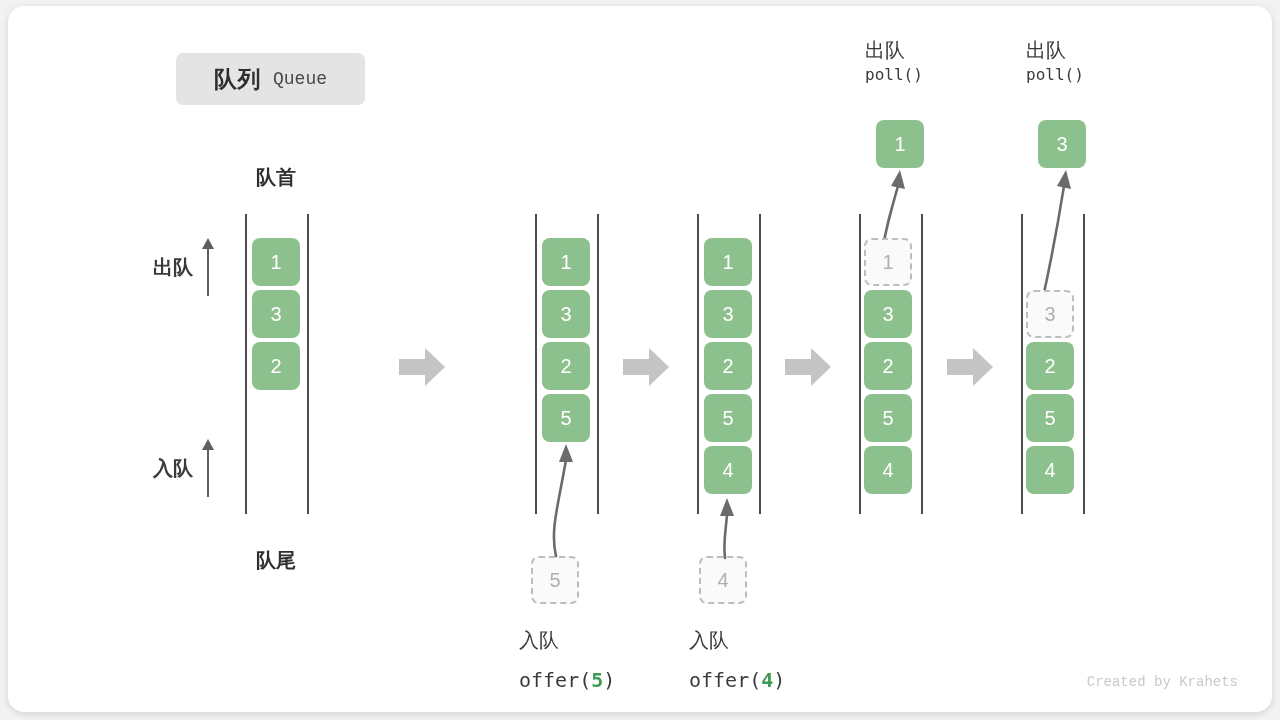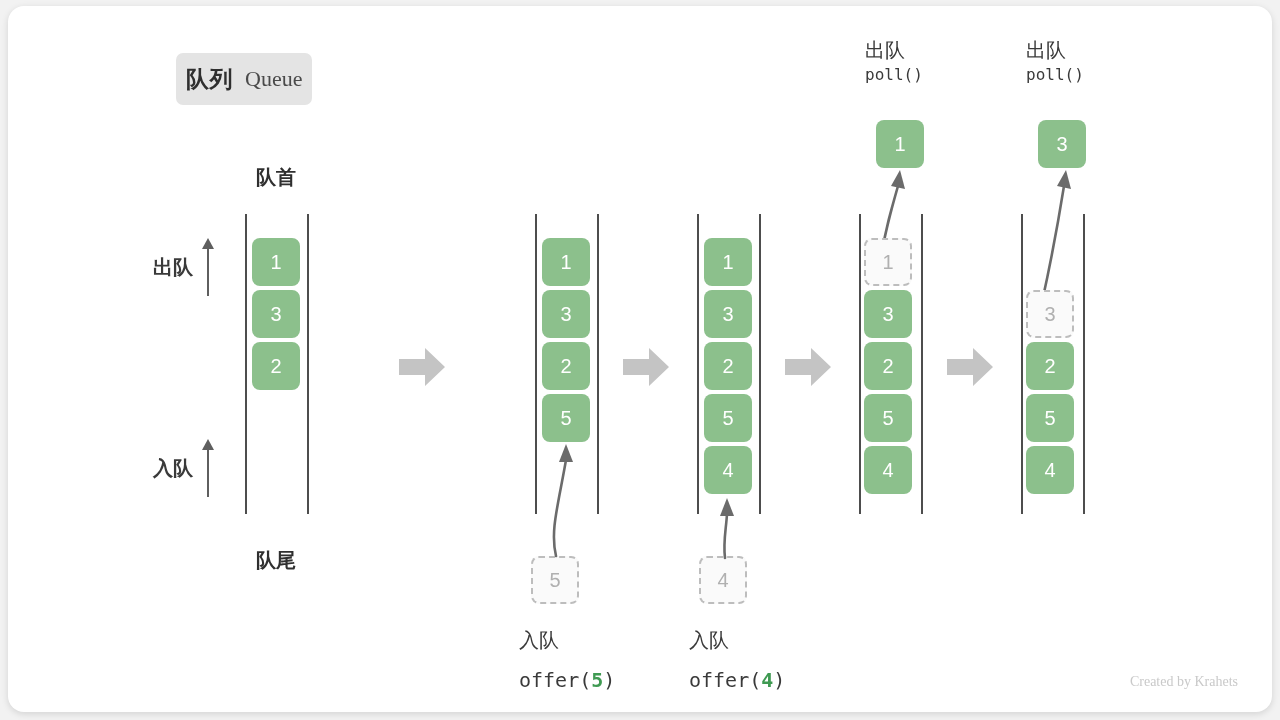--- a/index.html
+++ b/index.html
@@ -15,26 +15,26 @@
     background:#ffffff;
     border-radius:16px;
     box-shadow:0 2px 7px rgba(0,0,0,.13);
   }
   .stage{position:absolute;}
 
   
   .title-badge{
     position:absolute;left:168px;top:47px;
     height:52px;box-sizing:border-box;
-    padding:0 10px;
+    padding:0 38px;
     background:#e4e4e4;border-radius:7px;
     display:flex;align-items:center;gap:12px;
   }
   .title-cn{font-size:23px;font-weight:bold;color:#2f2f2f;letter-spacing:.5px;}
-  .title-en{font-size:22px;color:#4a4a4a;font-family:Liberation Serif, serif;}
+  .title-en{font-size:18px;color:#4a4a4a;font-family:Liberation Mono, monospace;}
 
   
   .head-label{
     position:absolute;left:238px;top:158px;width:60px;
     text-align:center;font-size:20px;font-weight:bold;color:#2f2f2f;
   }
   .tail-label{
     position:absolute;left:238px;top:541px;width:60px;
     text-align:center;font-size:20px;font-weight:bold;color:#2f2f2f;
   }
@@ -101,21 +101,21 @@
   .topcaption{position:absolute;text-align:left;line-height:1.42;}
   .topcaption .cn{font-size:20px;color:#3a3a3a;display:block;}
   .topcaption .code{
     font-size:16px;color:#3a3a3a;display:block;
     font-family:"DejaVu Sans Mono","Liberation Mono",monospace;
   }
 
   .credit{
     position:absolute;right:34px;bottom:22px;
     font-size:14px;color:#c9c9c9;
-    font-family:Liberation Serif, serif;
+    font-family:Liberation Mono, monospace;
   }
 </style>
 </head>
 <body>
 
 <div class="card">
 
   <div class="title-badge">
     <span class="title-cn">队列</span>
     <span class="title-en">Queue</span>

